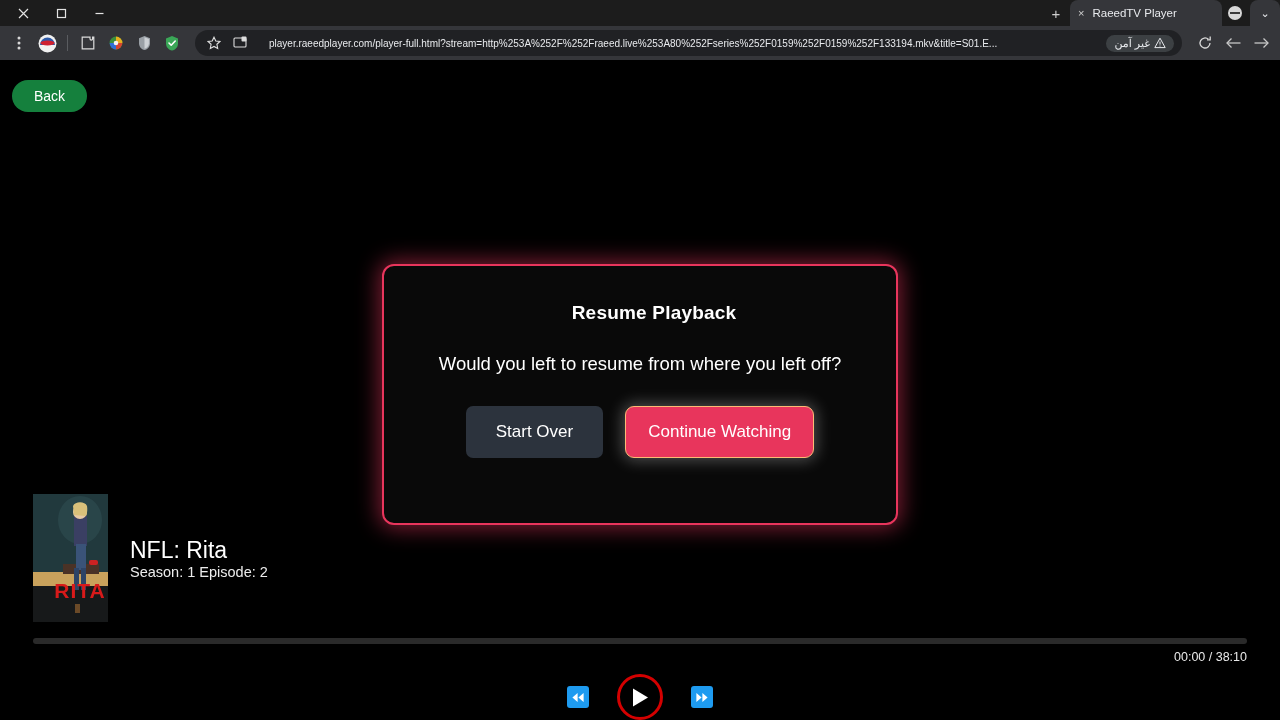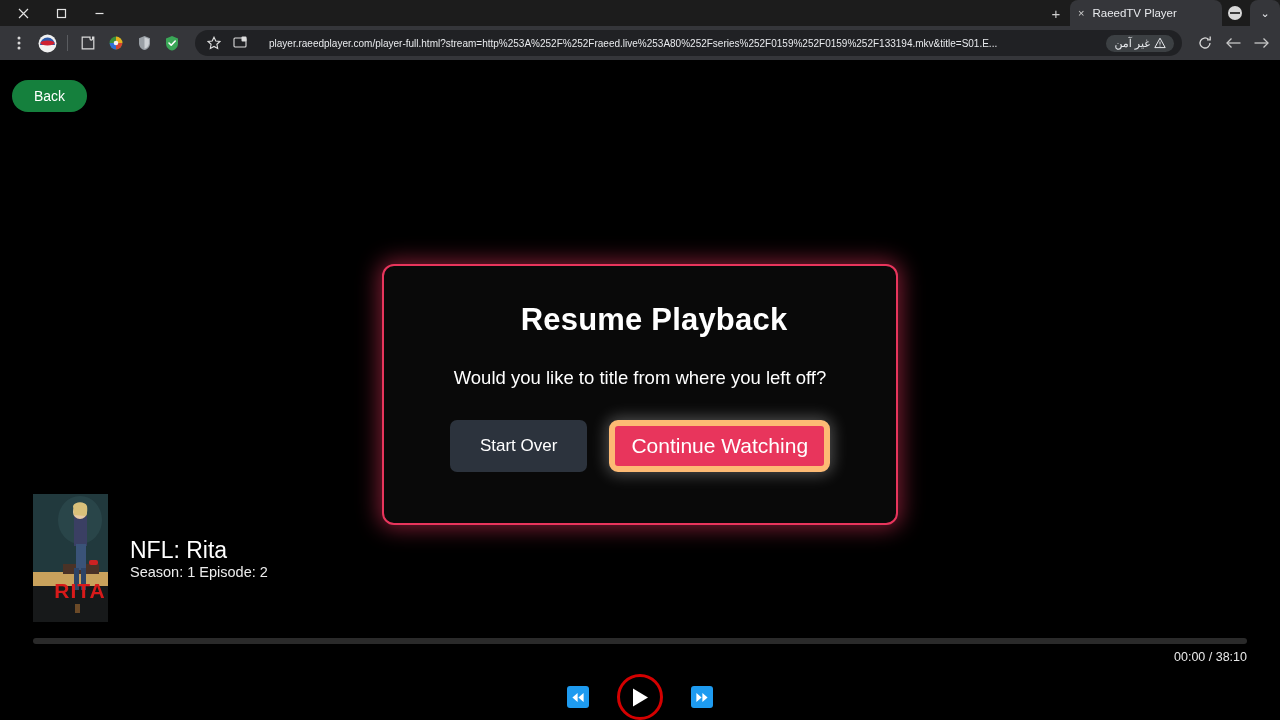--- a/index.html
+++ b/index.html
@@ -87,35 +87,35 @@
 
   
   .modal {
     position: absolute; left: 382px; top: 204px; width: 516px; height: 261px;
     background: #090909; border: 2px solid #e8355c; border-radius: 12px;
     box-shadow: 0 0 22px 3px rgba(232,53,92,.55);
     display: flex; flex-direction: column; align-items: center;
     padding-top: 36px;
   }
   .modal-title {
-    color: #fff; font-size: 31px; font-weight: bold; letter-spacing: .2px; margin-left: 28px;
+    color: #fff; font-size: 19px; font-weight: bold; letter-spacing: .2px; margin-left: 28px;
   }
   .modal-msg {
     color: #fff; font-size: 18.5px; line-height: 28px; text-align: center;
     width: 440px; margin-top: 26px;
   }
   .modal-actions { display: flex; gap: 22px; margin-top: 28px; align-items: center; }
   .btn-start {
     background: #2c333d; color: #fff; border: none; border-radius: 7px;
     padding: 0 30px; height: 52px; font-size: 17px;
     font-family: "Liberation Sans", sans-serif; cursor: pointer;
   }
   .btn-continue {
-    background: #e8355c; color: #fff; border: 6px solid #fdba74; border-radius: 9px;
-    padding: 0 16px; height: 52px; font-size: 21px;
+    background: #e8355c; color: #fff; border: 1px solid #fdba74; border-radius: 9px;
+    padding: 0 22px; height: 52px; font-size: 17px;
     font-family: "Liberation Sans", sans-serif; cursor: pointer;
     box-shadow: 0 0 16px 2px rgba(255,255,255,.30);
   }
 
   
   .nowplaying { position: absolute; left: 33px; top: 434px; display: flex; align-items: center; gap: 22px; }
   .poster {
     width: 75px; height: 128px; border-radius: 0; overflow: hidden;
     position: relative; background: #4d7c0f; flex: none;
   }
@@ -271,21 +271,21 @@
       </div>
     </div>
   </div>
 
   <div class="page">
 
     <button class="back-btn">Back</button>
 
     <div class="modal">
       <div class="modal-title">Resume Playback</div>
-      <div class="modal-msg">Would you like to title from where you left off?</div>
+      <div class="modal-msg">Would you left to resume from where you left off?</div>
       <div class="modal-actions">
         <button class="btn-start">Start Over</button>
         <button class="btn-continue">Continue Watching</button>
       </div>
     </div>
 
     <div class="nowplaying">
       <div class="poster">
         <svg width="95" height="128" viewBox="0 0 95 128">
           <rect width="95" height="128" fill="#1d3034"></rect>

